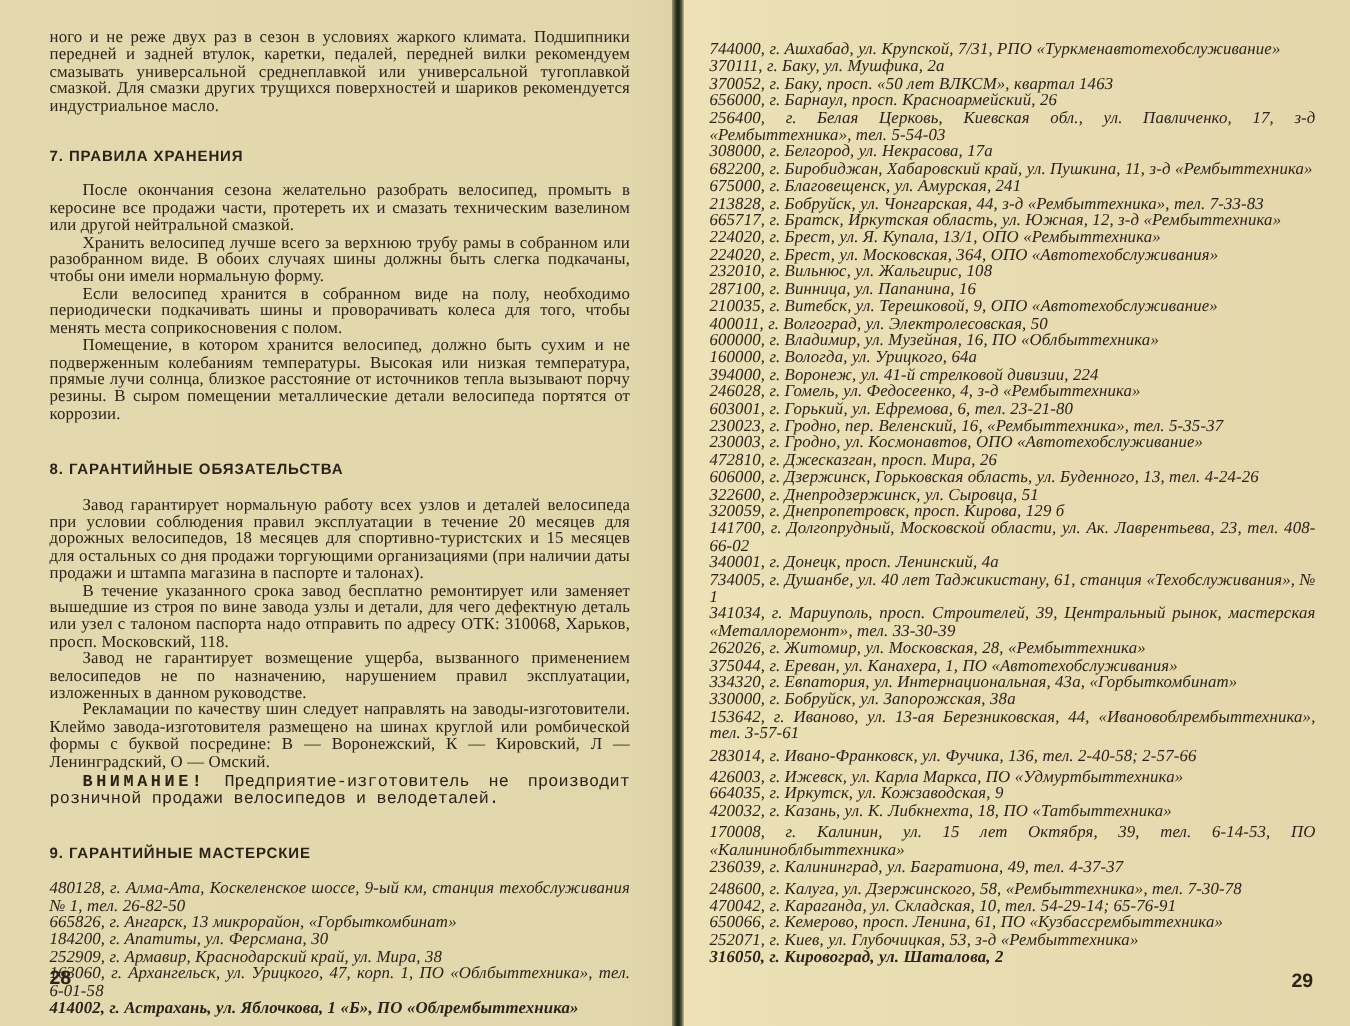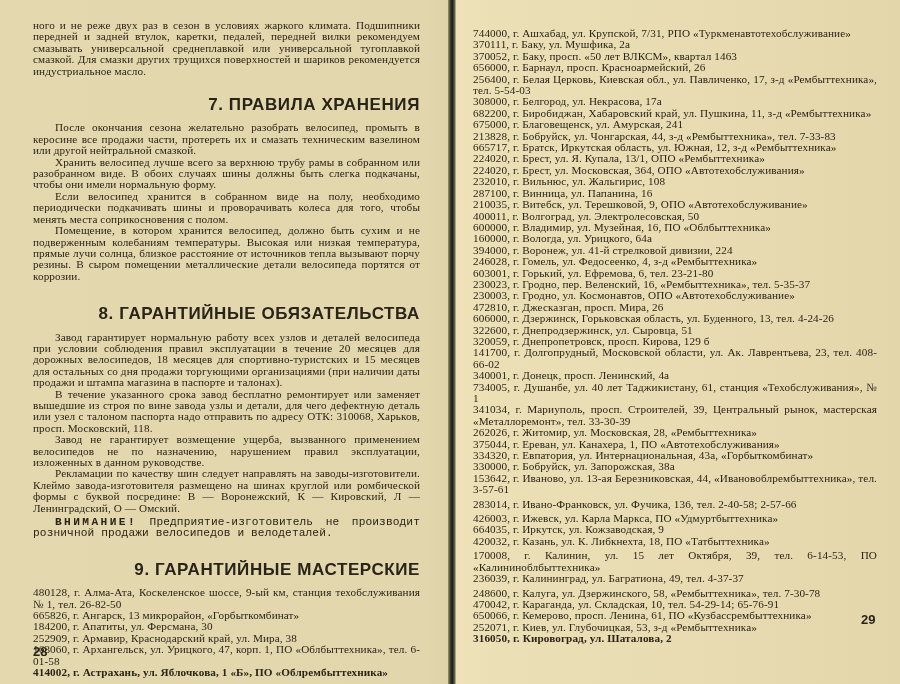--- a/index.html
+++ b/index.html
@@ -27,34 +27,34 @@
   .col {
     position: absolute;
     font-size: 11.2px; line-height: 11.4px;
     letter-spacing: 0.1px;
   }
   .page-left .col { left: 33px; width: 387px; text-align: justify; }
   .page-right .col { left: 17px; width: 404px; }
   p { margin: 0; }
   .indent { text-indent: 22px; }
   .sec-title {
-    text-align: right; font-weight: bold; font-family: "Liberation Sans", "DejaVu Sans", sans-serif;
-    font-size: 17px; letter-spacing: 0.6px; margin: 18px 0 12px 0;
+    text-align: left; font-weight: bold; font-family: "Liberation Sans", "DejaVu Sans", sans-serif;
+    font-size: 10px; letter-spacing: 0.6px; margin: 18px 0 12px 0;
   }
   .bold { font-weight: bold; }
   .spaced { letter-spacing: 2.4px; font-weight: bold; }
   .addr { text-align: justify; text-align-last: left; }
-  .addr-list .addr { margin: 0; }
+  .addr-list .addr { margin: 0; font-style: italic; }
   .addr-list .addr.gap { margin-top: 3px; }
   .pagenum {
     position: absolute; font-weight: bold; font-size: 13px;
     font-family: "Liberation Sans", "DejaVu Sans", sans-serif;
   }
   .pn-left { left: 33px; top: 644px; }
-  .pn-right { left: 405px; top: 612px; }
+  .pn-right { left: 405px; top: 646px; }
 </style>
 </head>
 <body>
 
 <div class="page page-left">
   <div class="col" style="top:20px;">
     <p>ного и не реже двух раз в сезон в условиях жаркого климата. Подшипники передней и задней втулок, каретки, педалей, передней вилки рекомендуем смазывать универсальной среднеплавкой или универсальной тугоплавкой смазкой. Для смазки других трущихся поверхностей и шариков рекомендуется индустриальное масло.</p>
 
     <div class="sec-title" style="margin-top:22px;">7. ПРАВИЛА ХРАНЕНИЯ</div>
     <p class="indent">После окончания сезона желательно разобрать велосипед, промыть в керосине все продажи части, протереть их и смазать техническим вазелином или другой нейтральной смазкой.</p>

